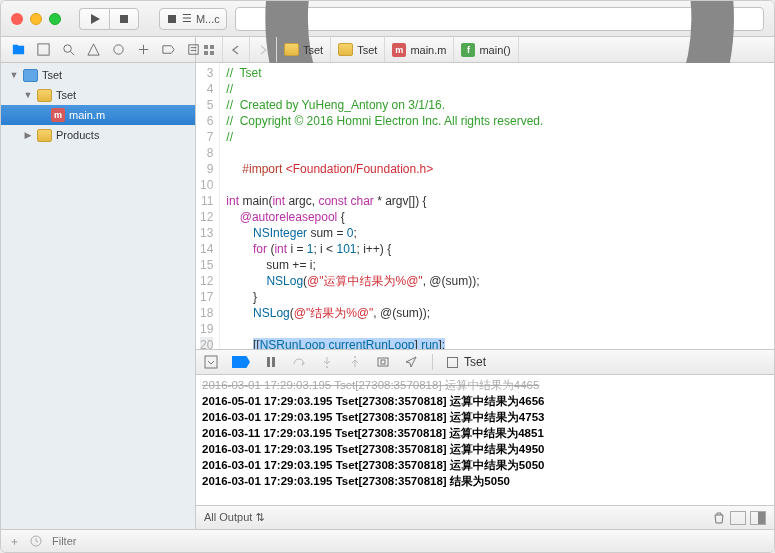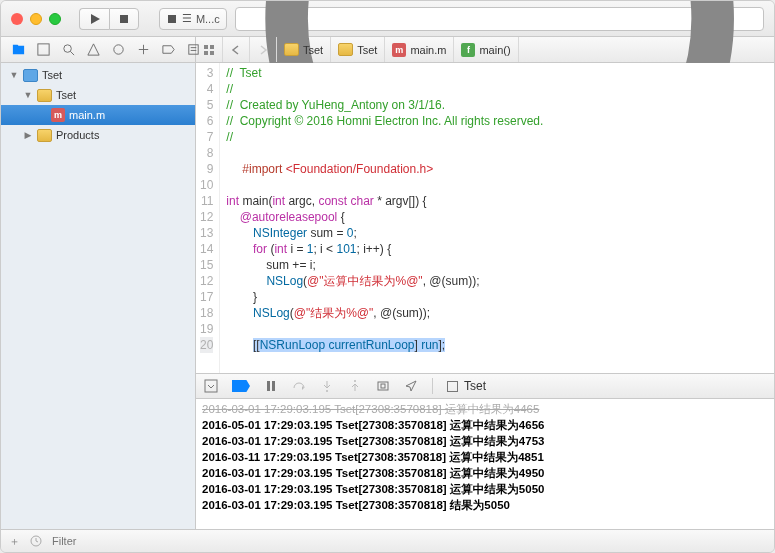--- a/index.html
+++ b/index.html
@@ -312,20 +312,34 @@
     <div class="console" id="console">
         <div class="faded">2016-03-01 17:29:03.195 Tset[27308:3570818] 运算中结果为4465</div>
         <div><b>2016-05-01 17:29:03.195 Tset[27308:3570818] 运算中结果为4656</b></div>
         <div><b>2016-03-01 17:29:03.195 Tset[27308:3570818] 运算中结果为4753</b></div>
         <div><b>2016-03-11 17:29:03.195 Tset[27308:3570818] 运算中结果为4851</b></div>
         <div><b>2016-03-01 17:29:03.195 Tset[27308:3570818] 运算中结果为4950</b></div>
         <div><b>2016-03-01 17:29:03.195 Tset[27308:3570818] 运算中结果为5050</b></div>
         <div><b>2016-03-01 17:29:03.195 Tset[27308:3570818] 结果为5050</b></div>
       </div>
 
+    <div class="confoot">
+      <div class="left">
+        <span><span>All Output</span> <span>⇅</span></span>
+      </div>
+      <div class="right">
+        <span class="ico">
+            <svg viewBox="0 0 14 14" width="14" height="14">
+              <path d="M3 4h8l-1 8H4zM5 4V2h4v2" fill="none" stroke="#777"></path>
+            </svg>
+          </span>
+        <span class="sq"></span>
+        <span class="sq half"></span>
+      </div>
+    </div>
   </div>
 </div>
 
 <div class="bottombar">
   <span class="ico">＋</span>
   <span class="ico">
       <svg viewBox="0 0 12 12" width="12" height="12">
         <circle cx="6" cy="6" r="5" fill="none" stroke="#aaa"></circle>
         <path d="M6 3v3l2 1" stroke="#aaa" fill="none"></path>
       </svg>

